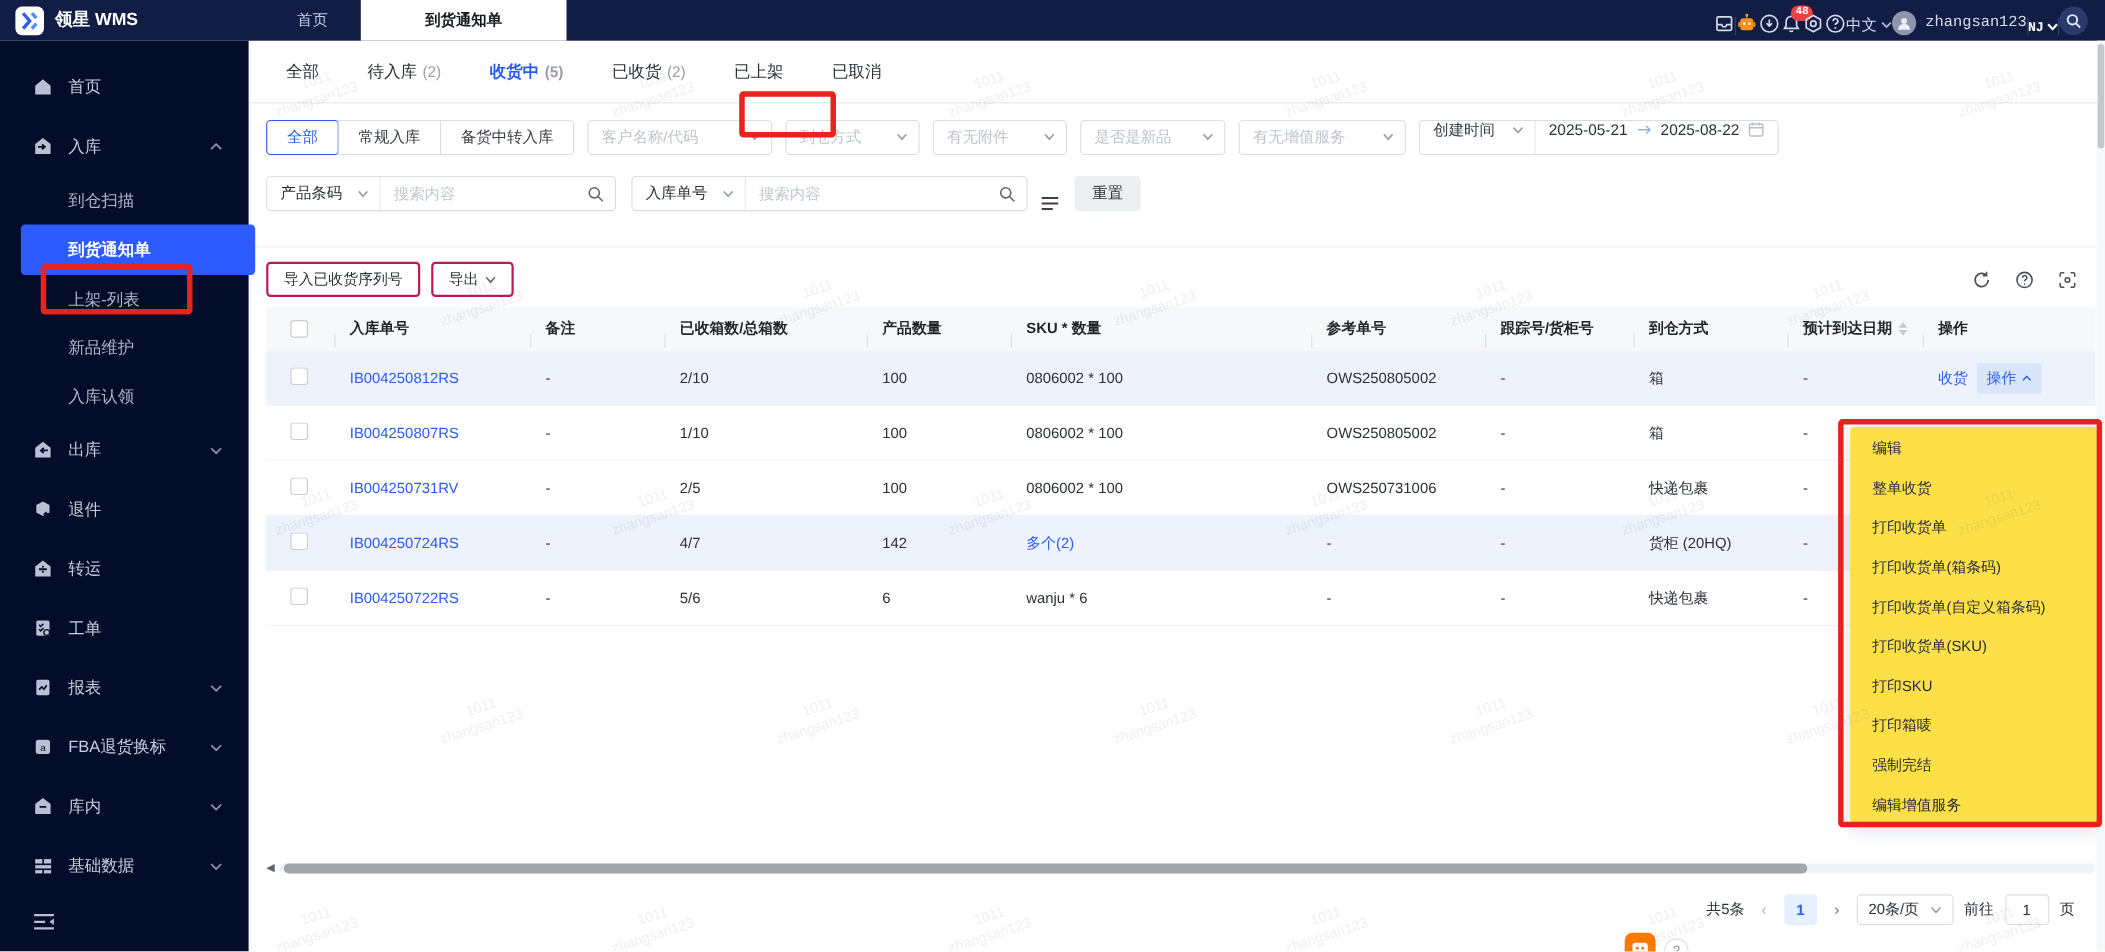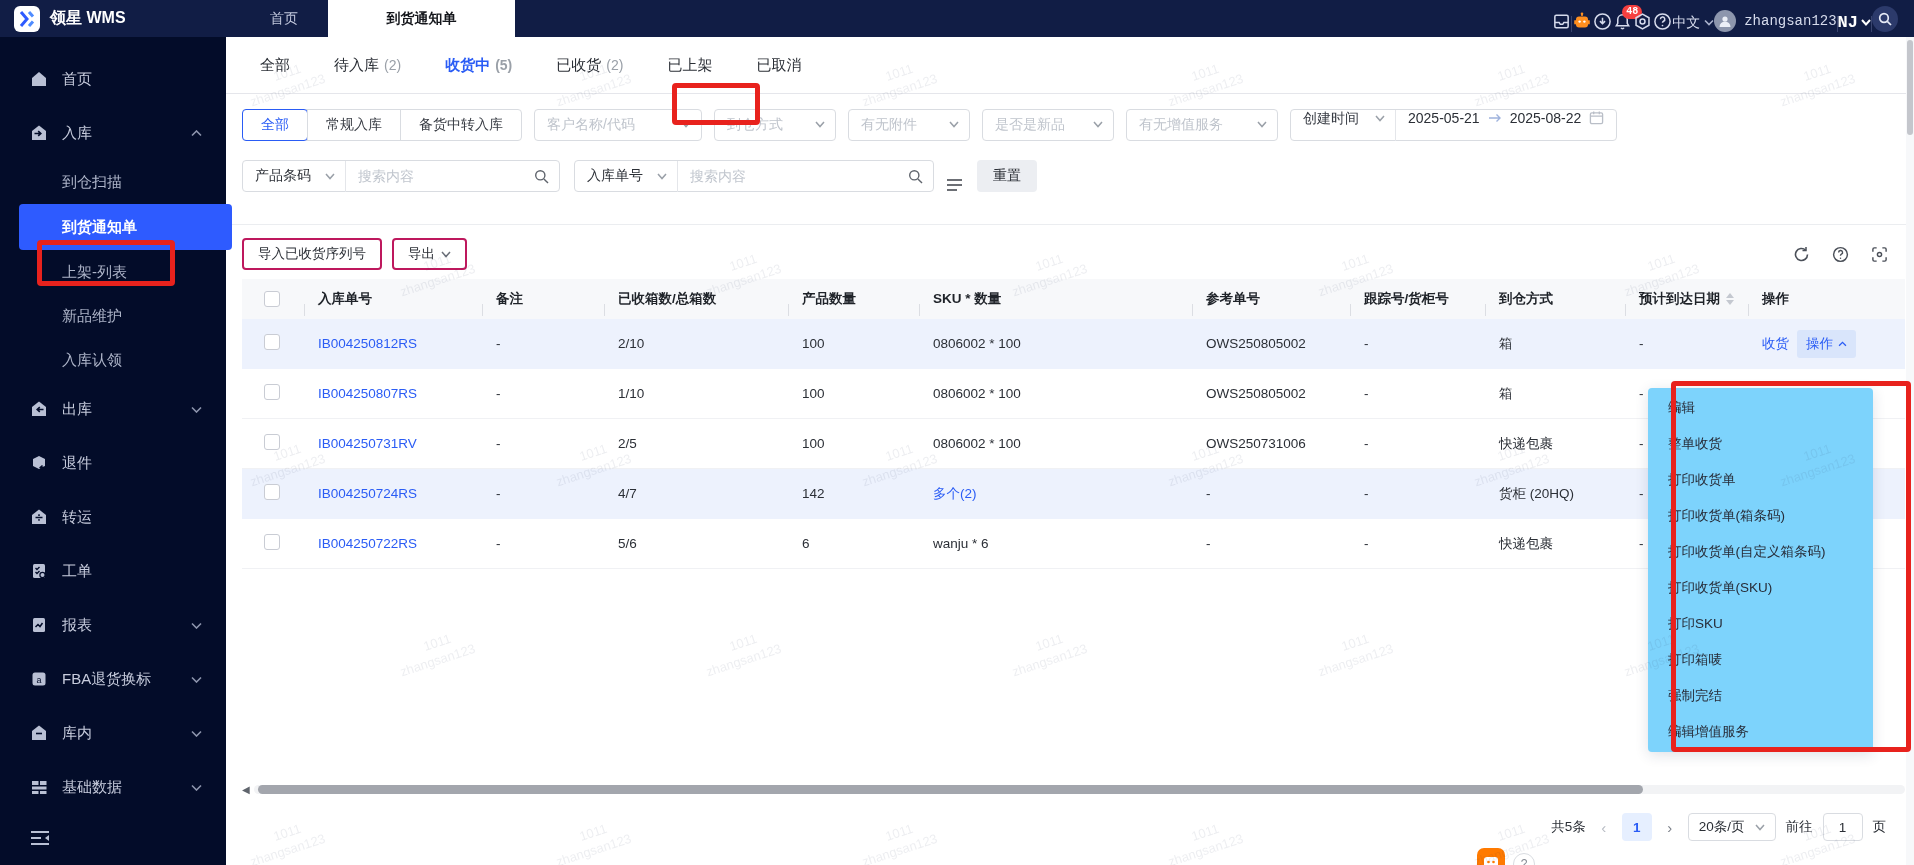--- a/index.html
+++ b/index.html
@@ -13,21 +13,21 @@
   .logo-tile { width:26px; height:26px; background:#fff; border-radius:6px; display:flex; align-items:center; justify-content:center; }
   .logo-text { color:#fff; font-size:16px; font-weight:bold; white-space:nowrap; }
   .nav-tab { height:37px; display:flex; align-items:center; justify-content:center; padding:0 30px; font-size:14px; color:#c3c9de; cursor:pointer; }
   .nav-tab.first { margin-left:14px; }
   .nav-tab.active { background:#fff; color:#15171c; font-weight:bold; min-width:187px; }
   .topbar-right { margin-left:auto; display:flex; align-items:flex-end; padding-right:16px;font-family:Liberation Mono, monospace; }
   .tb-icon { width:20px; height:20px; display:flex; align-items:center; justify-content:center; cursor:pointer; position:relative; }
   .tb-divider { width:1px; height:16px; background:#3c4succ; background:#39446e; }
   .badge { position:absolute; top:-7px; left:10px; background:#f53f3f; color:#fff; font-size:10px; line-height:14px; border-radius:8px; padding:0 4px; font-weight:bold; }
   .lang, .user-name { color:#d6dbec; font-size:14px; display:flex; align-items:center; gap:4px; cursor:pointer; }
-  .wh-code { color:#fff; font-size:17px; font-weight:bold; display:flex; align-items:center; gap:3px; cursor:pointer; }
+  .wh-code { color:#fff; font-size:12px; font-weight:bold; display:flex; align-items:center; gap:3px; cursor:pointer; }
   .avatar { width:22px; height:22px; border-radius:50%; background:#8d96ad; display:flex; align-items:center; justify-content:center; overflow:hidden; }
   .search-circle { width:26px; height:26px; border-radius:50%; background:#2c3a6b; display:flex; align-items:center; justify-content:center; cursor:pointer; }
 
   
   .sidebar { position:absolute; left:0; top:37px; width:226px; height:828px; background:#030c29; z-index:10; padding-top:15px; }
   .side-item { height:54px; display:flex; align-items:center; gap:14px; padding-left:30px; color:#c7ccdd; font-size:15px; cursor:pointer; position:relative; }
   .side-child { height:44px; display:flex; align-items:center; padding-left:62px; color:#aeb5c9; font-size:15px; cursor:pointer; position:relative; }
   .side-child.active-pill { background:#2e5bff; color:#fff; font-weight:bold; width:213px; margin-left:19px; padding-left:43px; border-radius:4px; height:46px; }
   .side-chevron { position:absolute; right:24px; color:#8d95ad; }
   .side-icon { width:18px; height:18px; flex:none; }
@@ -85,21 +85,21 @@
   .sort-icons { display:inline-flex; flex-direction:column; gap:2px; }
   .sort-icons i { width:0; height:0; border-left:4px solid transparent; border-right:4px solid transparent; }
   .sort-up { border-bottom:5px solid #c4c8d0; }
   .sort-down { border-top:5px solid #c4c8d0; }
   .action-cell { display:flex; align-items:center; gap:8px; padding-left:14px; }
   .receive-link { color:#2a5cf5; cursor:pointer; }
   .more-chip { display:flex; align-items:center; gap:5px; color:#2a5cf5; cursor:pointer; padding:5px 9px; border-radius:3px; }
   .more-chip.open { background:#d9e5fb; }
 
   
-  .action-menu { position:absolute; left:1648px; top:388px; width:225px; background:#7dd3fc; border-radius:4px; box-shadow:0 3px 14px rgba(30,40,80,.14); padding:2px 0; z-index:20; }
+  .action-menu { position:absolute; left:1682px; top:388px; width:225px; background:#fde047; border-radius:4px; box-shadow:0 3px 14px rgba(30,40,80,.14); padding:2px 0; z-index:20; }
   .menu-item { height:36px; display:flex; align-items:center; padding-left:20px; font-size:13.5px; color:#272c38; cursor:pointer; }
 
   
   .red-box { position:absolute; border:5px solid #e8221d; border-radius:4px; z-index:40; pointer-events:none; }
   .red-sidebar { left:37px; top:240px; width:138px; height:46px; }
   .red-tab { left:672px; top:83px; width:88px; height:42px; }
   .red-menu { left:1671px; top:381px; width:240px; height:371px; }
 
   
   .hscroll { position:absolute; left:242px; top:783px; width:1663px; height:12px; display:flex; align-items:center; z-index:5; }

